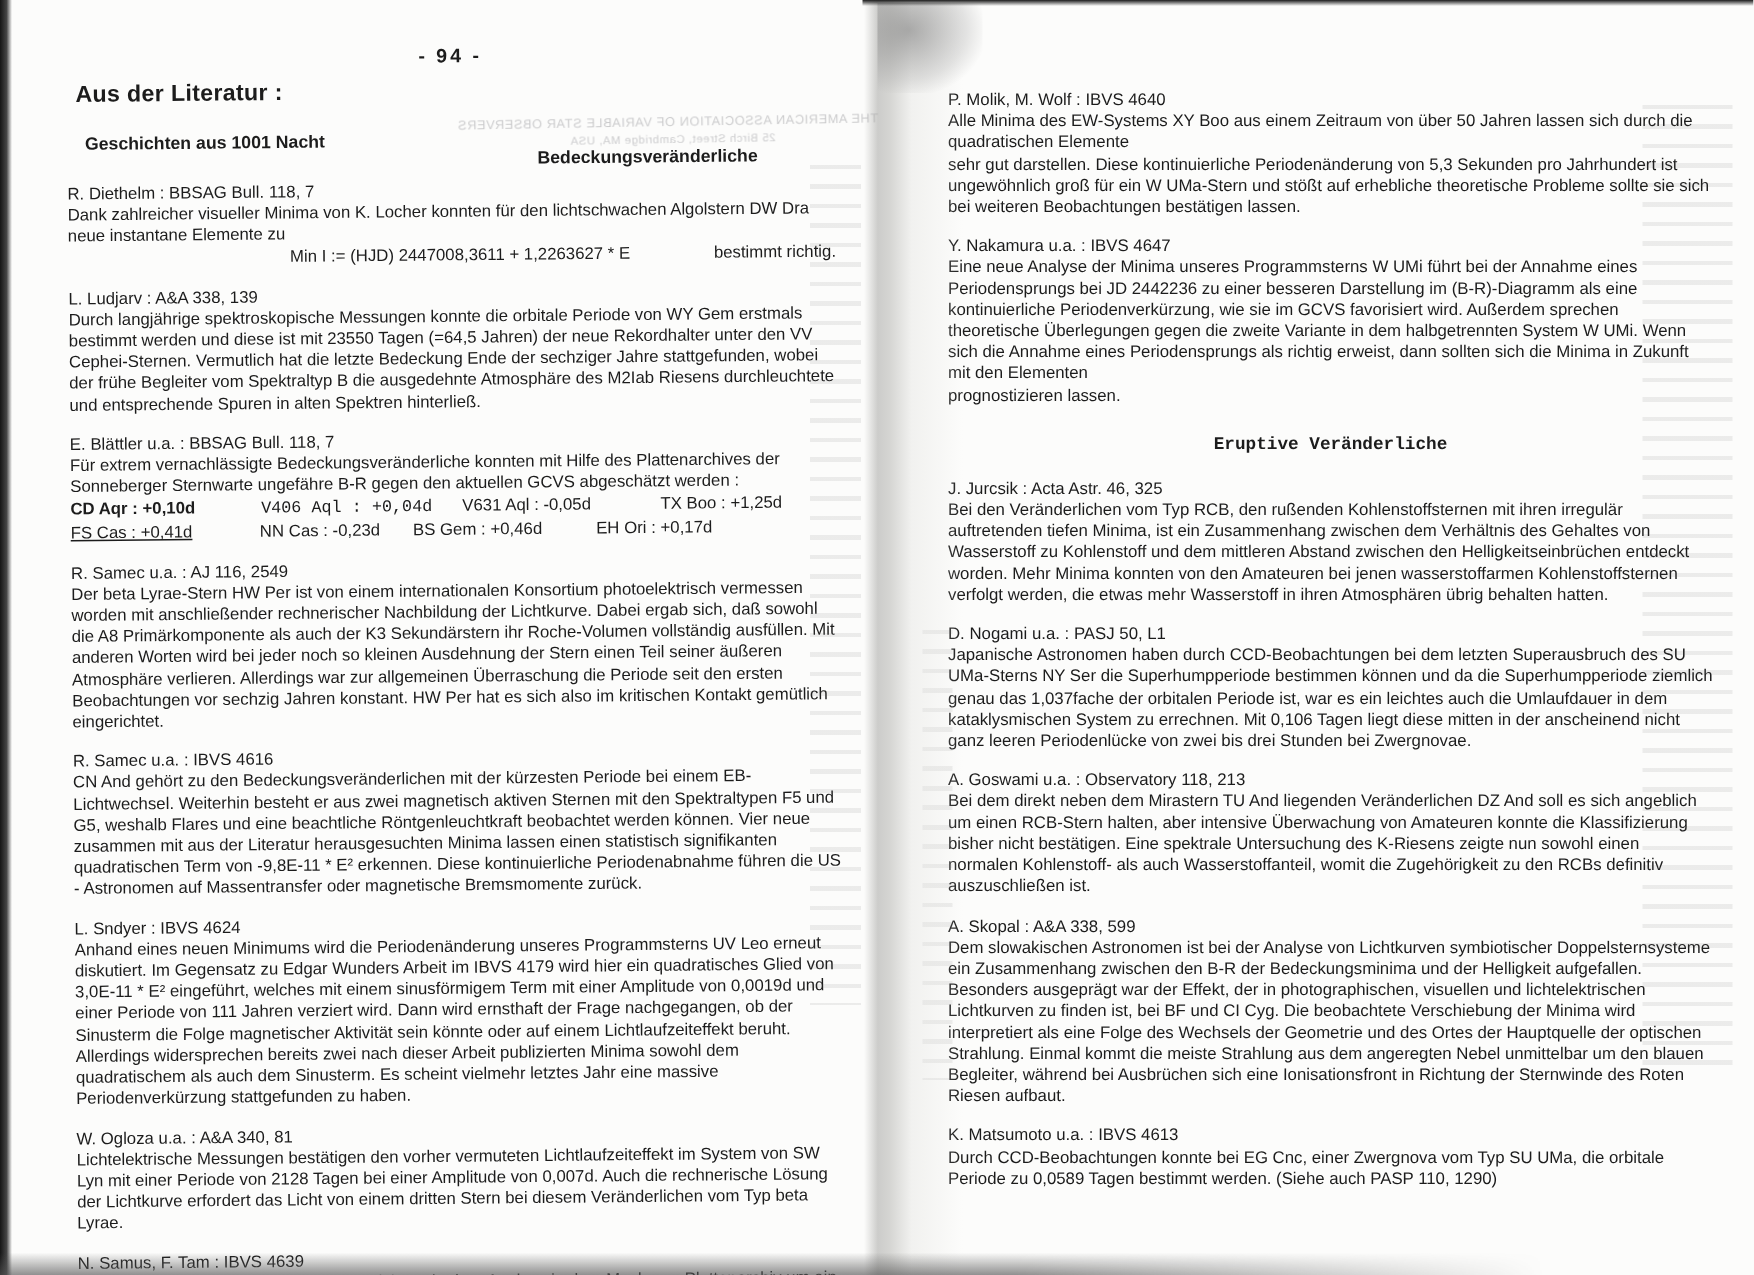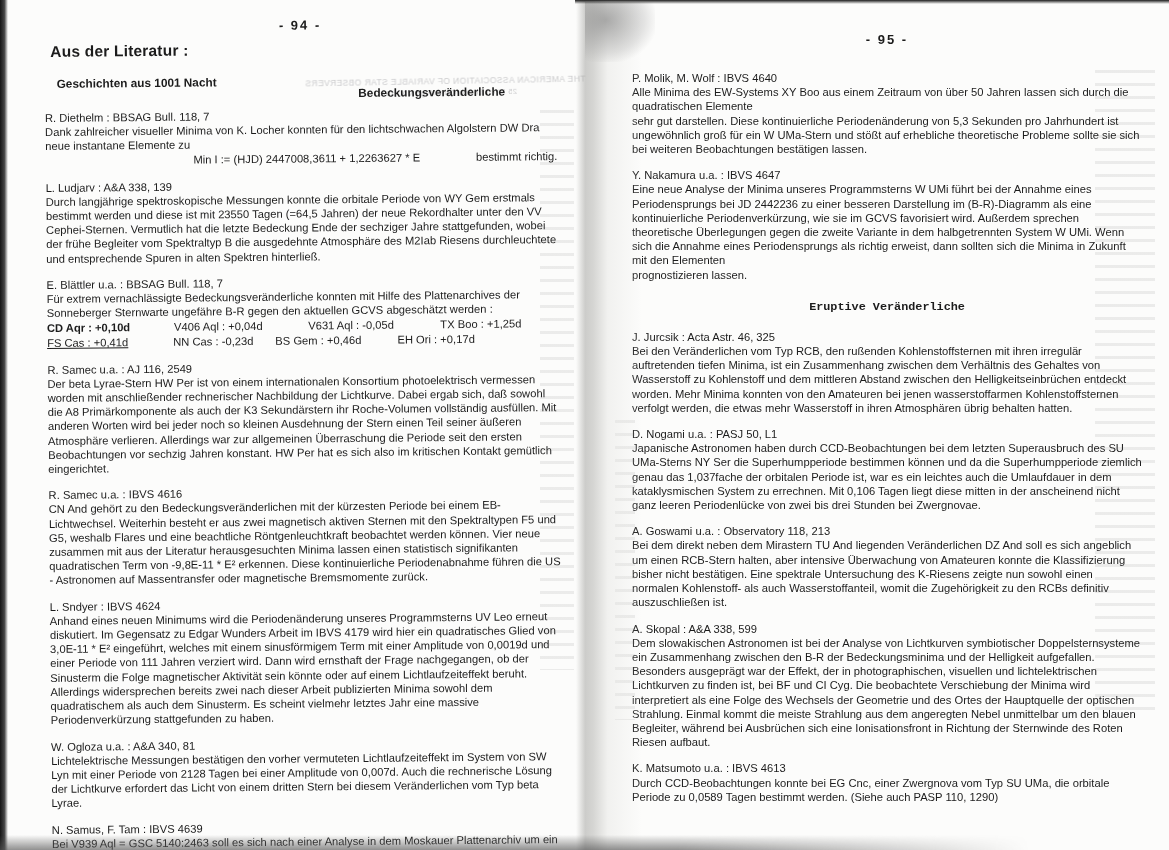--- a/index.html
+++ b/index.html
@@ -24,21 +24,21 @@
   .seam{position:absolute;left:576px;top:0;width:66px;height:850px;z-index:2;
     background:linear-gradient(to right,rgba(150,150,148,0) 0%,rgba(165,165,162,.55) 14%,rgba(200,200,197,.75) 26%,rgba(228,228,225,.45) 48%,rgba(250,250,248,0) 100%);}
   .seam-blob{position:absolute;left:585px;top:2px;width:70px;height:60px;z-index:3;
     background:radial-gradient(ellipse at 30% 30%,rgba(110,110,110,.55),rgba(150,150,150,.25) 55%,rgba(200,200,200,0) 75%);}
   .ghost{position:absolute;transform:scaleX(-1) rotate(1deg);color:rgba(90,90,95,.30);
     font-size:8.5px;letter-spacing:.4px;filter:blur(.4px);white-space:nowrap;z-index:1;}
   .smudge{position:absolute;opacity:.10;z-index:1;
     background:repeating-linear-gradient(to bottom,#555 0 3px,transparent 3px 13px);}
 
   
-  .page{position:absolute;top:0;height:645px;background:transparent;}
+  .page{position:absolute;top:12px;height:645px;background:transparent;}
   .page-left{left:8px;width:570px;}
   .page-right{left:642px;width:527px;}
   .content{position:absolute;}
   .content-left{left:36px;top:20px;width:512px;transform:rotate(-0.55deg);transform-origin:0 0;}
   .content-right{left:-10px;top:32px;width:510px;}
 
   .page-num{text-align:center;font-size:13px;font-weight:bold;letter-spacing:2px;margin-bottom:8px;}
   .doc-title{font-size:15.5px;font-weight:bold;margin:6px 0 16px 6px;letter-spacing:.2px;}
   .doc-subtitle{font-size:11.8px;font-weight:bold;margin:0 0 0 12px;}
   .heading-center{text-align:center;font-size:11.8px;font-weight:bold;margin:-2px 0 8px 0;}
@@ -47,21 +47,21 @@
   .entry{margin-bottom:12px;}
   .cite{font-size:11.2px;line-height:14.2px;}
   .body{font-size:11.2px;line-height:14.2px;margin:0;}
   .formula-row{display:flex;font-size:11.2px;line-height:15px;padding-left:148px;justify-content:space-between;}
   .formula{font-size:11.2px;line-height:15px;}
   .indent-98{padding-left:96px;}
   .indent-148{padding-left:146px;}
   .br-table{font-size:11.2px;line-height:14.6px;margin-top:1px;}
   .br-row{white-space:nowrap;}
   .br-cell{display:inline-block;}
-  .r1c1{width:124px;font-weight:bold;} .r1c2{width:131px;} .r1c3{width:129px;}
+  .r1c1{width:124px;font-weight:bold;} .r1c2{width:131px;font-family:Liberation Mono, monospace;} .r1c3{width:129px;}
   .r2c1{width:123px;text-decoration:underline;} .r2c2{width:99px;}  .r2c3{width:119px;padding-left:0;}
 </style>
 </head>
 <body>
 
 <div class="scan">
 
   <div class="edge-left"></div>
   <div class="edge-top-right"></div>
   <div class="edge-bottom"></div>
@@ -139,21 +139,20 @@
 
       <div class="entry">
         <div class="cite">N. Samus, F. Tam : IBVS 4639</div>
         <p class="body">Bei V939 Aql = GSC 5140:2463 soll es sich nach einer Analyse in dem Moskauer Plattenarchiv um ein beta Lyrae-System mit einer Periode von 0,482 Tagen handeln. Die Autoren bitten um CCD-Beobachtungen, da es sich bei einer so kurzen Periode eher um ein W UMa- oder kataklysmisches System handeln sollte, was aber durch die Lichtkurve nicht unterstützt wird.</p>
       </div>
     </div>
   </div>
 
   <div class="page page-right">
     <div class="content content-right">
-      <div class="page-num">- 95 -</div>
       <div style="height:16px;"></div>
 
       <div class="entry">
         <div class="cite">P. Molik, M. Wolf : IBVS 4640</div>
         <p class="body">Alle Minima des EW-Systems XY Boo aus einem Zeitraum von über 50 Jahren lassen sich durch die quadratischen Elemente</p>
         <p class="body">sehr gut darstellen. Diese kontinuierliche Periodenänderung von 5,3 Sekunden pro Jahrhundert ist ungewöhnlich groß für ein W UMa-Stern und stößt auf erhebliche theoretische Probleme sollte sie sich bei weiteren Beobachtungen bestätigen lassen.</p>
       </div>
 
       <div class="entry">
         <div class="cite">Y. Nakamura u.a. : IBVS 4647</div>

